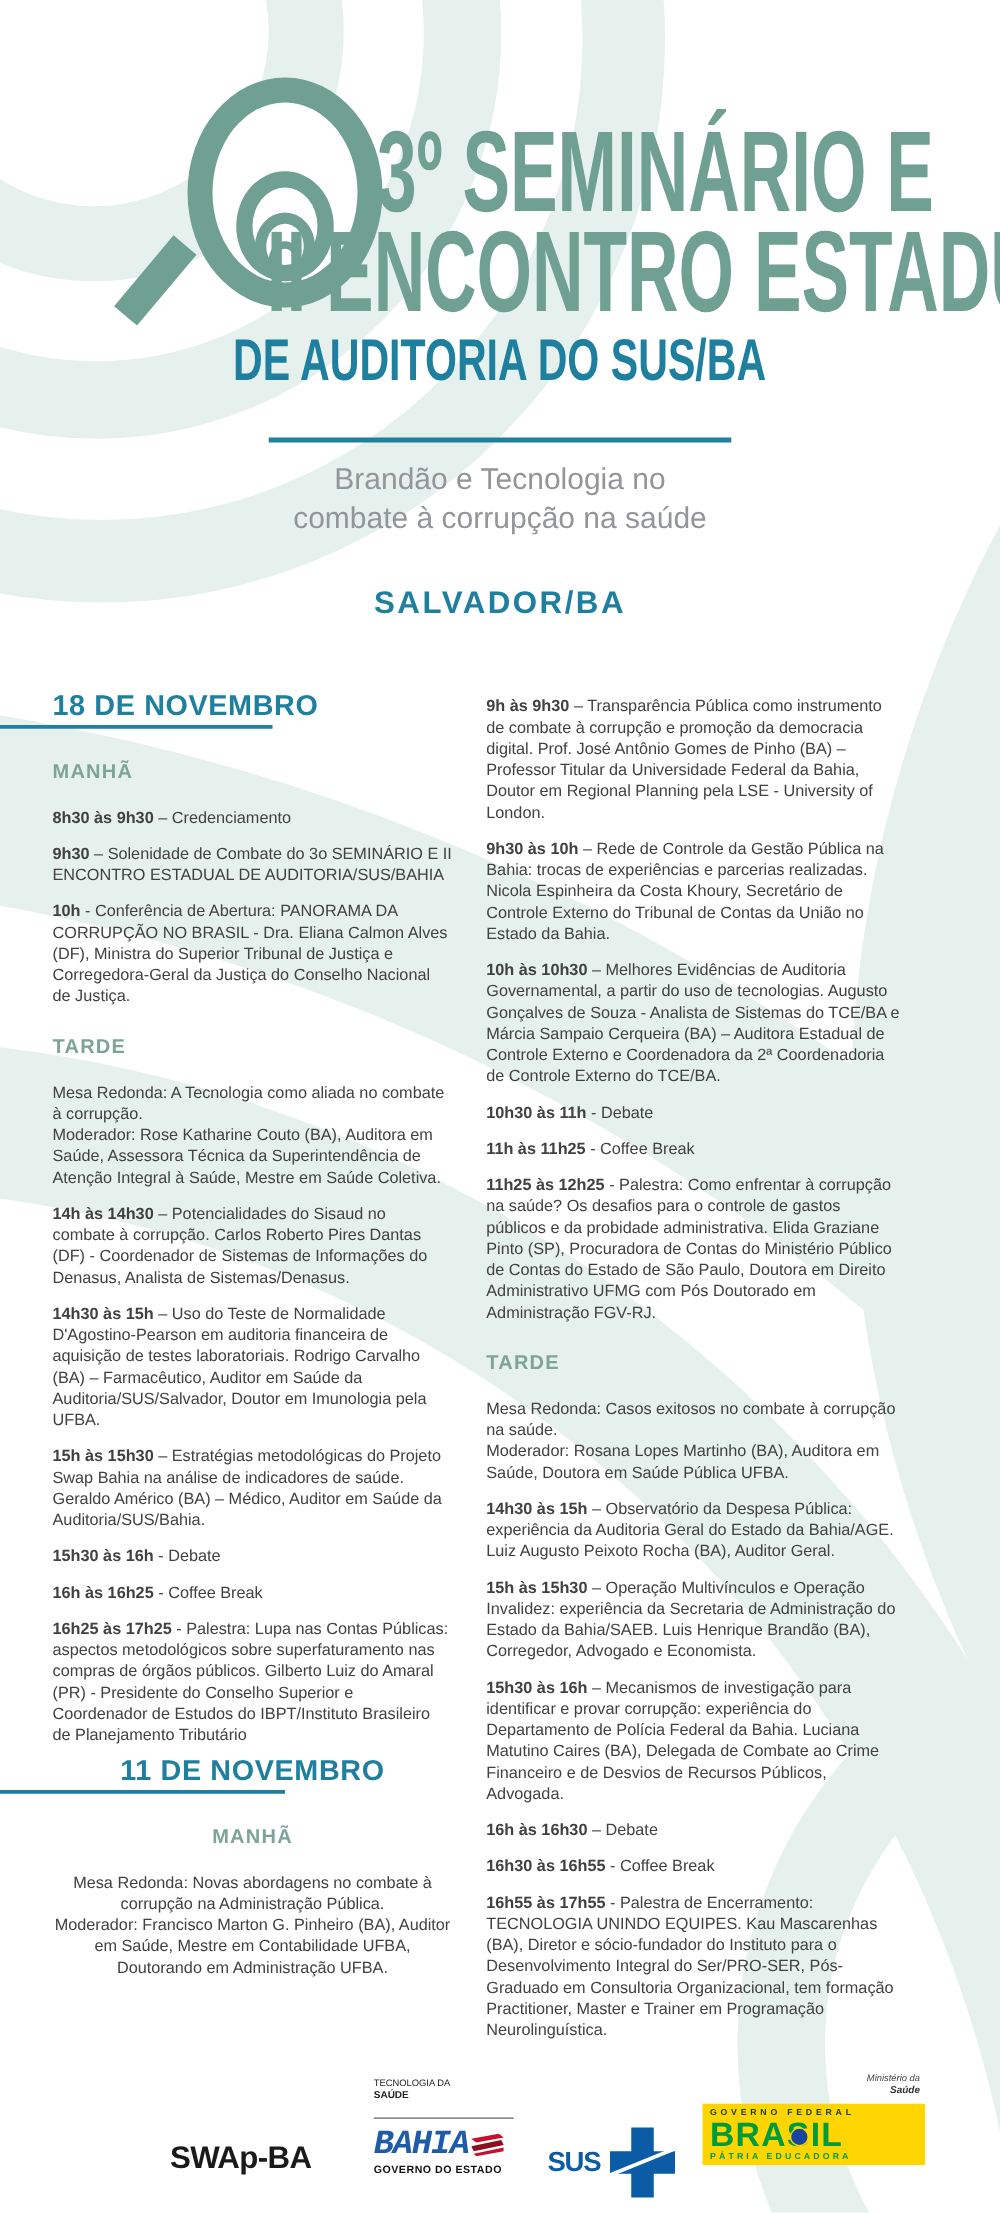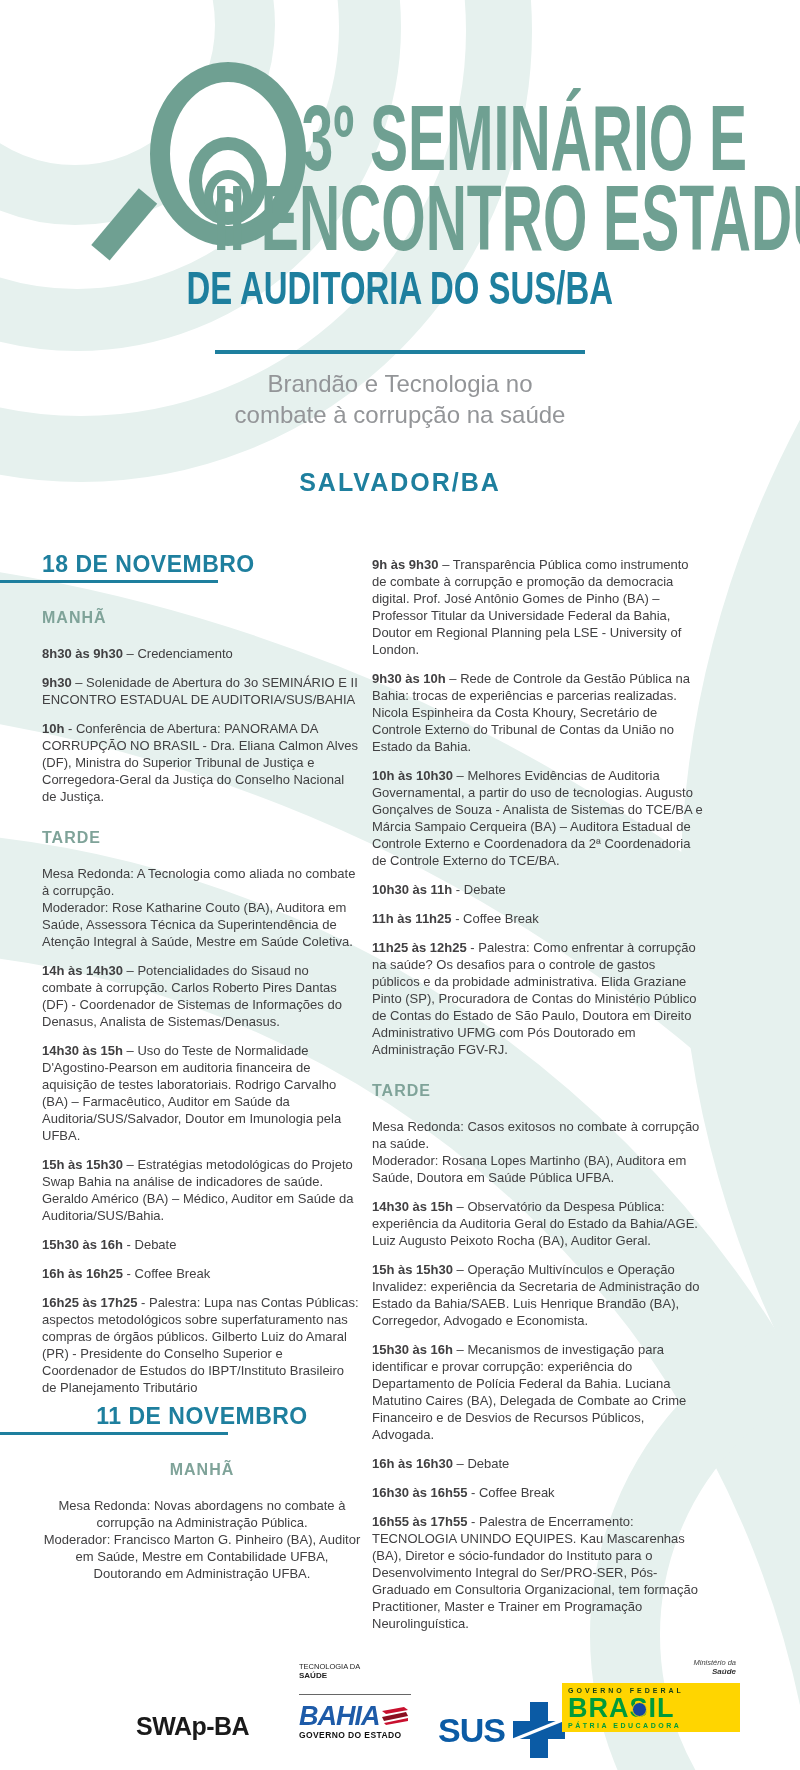--- a/index.html
+++ b/index.html
@@ -36,46 +36,46 @@
   .t2{top:172px;font-size:92px;line-height:1;color:#6FA092;}
   .t3{top:264px;font-size:47px;line-height:1;color:#1E7F9E;}
   .t3>span{transform:scaleX(0.7);}
   .divider{position:absolute;left:215px;top:350px;width:370px;height:4px;background:#1E7F9E;}
   .subtitle{position:absolute;left:0;top:368px;width:800px;text-align:center;font-size:24px;line-height:31px;color:#939598;}
   .location{position:absolute;left:0;top:468px;width:800px;text-align:center;font-size:25px;font-weight:bold;letter-spacing:2px;color:#1E7F9E;}
 
   
   .col{position:absolute;top:556px;font-size:13px;line-height:17px;}
   .col-left{left:42px;width:320px;}
-  .col-right{left:372px;width:332px;}
+  .col-right{left:389px;width:332px;}
   .day-title{font-size:23px;font-weight:bold;color:#1E7F9E;letter-spacing:0.5px;margin:0;}
   .day-rule{height:3px;background:#1E7F9E;margin:7px 0 26px -42px;}
   .rule-d1{width:218px;}
   .rule-d2{width:228px;}
   .day2-block{margin-top:6px;text-align:center;}
   .sec-label{font-size:16px;font-weight:bold;letter-spacing:1px;color:#7FA399;margin:0 0 19px 0;}
   .sec-label.gap-top{margin-top:24px;}
   .item{margin:0 0 12px 0;white-space:pre-line;}
   .item .time{font-weight:bold;}
 
   
   .footer{position:absolute;left:0;top:1650px;width:800px;height:120px;}
   .swap{position:absolute;left:136px;top:62px;font-size:25px;font-weight:bold;color:#1a1a1a;letter-spacing:-0.5px;}
 
   .bahia{position:absolute;left:299px;top:12px;width:112px;}
   .bahia .dept{font-size:7.5px;color:#222;line-height:9px;}
   .bahia .dept b{font-size:8px;}
   .bahia .hr{height:1px;background:#666;margin:14px 0 8px 0;}
-  .bahia .name-row{display:flex;align-items:center;}
+  .bahia .name-row{display:flex;align-items:center;font-family:Liberation Mono, monospace;}
   .bahia .name{font-size:27px;font-weight:bold;font-style:italic;color:#1E5BA8;letter-spacing:-1px;line-height:26px;}
   .bahia .flag{margin-left:2px;}
   .bahia .gov{font-size:8.5px;font-weight:bold;color:#111;letter-spacing:0.4px;margin-top:1px;white-space:nowrap;}
 
   .sus{position:absolute;left:438px;top:52px;display:flex;align-items:center;}
-  .sus .name{font-size:34px;font-weight:bold;color:#0B5BA5;letter-spacing:-1px;margin-right:8px;}
+  .sus .name{font-size:22px;font-weight:bold;color:#0B5BA5;letter-spacing:-1px;margin-right:8px;}
   .cross{position:relative;width:52px;height:56px;}
   .cross .v{position:absolute;left:17px;top:0;width:18px;height:56px;background:#0B5BA5;}
   .cross .h{position:absolute;left:0;top:19px;width:52px;height:18px;background:#0B5BA5;}
   .cross .slit{position:absolute;left:-4px;top:26px;width:60px;height:3px;background:#fff;transform:rotate(-22deg);}
 
   .brasil{position:absolute;left:562px;top:8px;width:178px;}
   .brasil .ministry{text-align:right;font-size:7.5px;color:#444;line-height:9px;margin-bottom:7px;padding-right:4px;font-style:italic;}
   .brasil .ministry b{font-size:8px;color:#333;}
   .brasil .box{background:#FFD500;padding:4px 6px 3px 6px;}
   .brasil .gov{font-size:7px;font-weight:bold;color:#143D14;letter-spacing:3px;white-space:nowrap;}
@@ -120,21 +120,21 @@
 
   <div class="location">SALVADOR/BA</div>
 
   <div class="col col-left">
     <h2 class="day-title">18 DE NOVEMBRO</h2>
     <div class="day-rule rule-d1"></div>
 
     <h3 class="sec-label">MANHÃ</h3>
 
     <p class="item"><span class="time">8h30 às 9h30</span> <span>– Credenciamento</span></p>
-    <p class="item"><span class="time">9h30</span> <span>– Solenidade de Abertura do 3o SEMINÁRIO E II ENCONTRO ESTADUAL DE AUDITORIA/SUS/BAHIA</span></p>
+    <p class="item"><span class="time">9h30</span> <span>– Solenidade de Combate do 3o SEMINÁRIO E II ENCONTRO ESTADUAL DE AUDITORIA/SUS/BAHIA</span></p>
     <p class="item"><span class="time">10h</span> <span>- Conferência de Abertura: PANORAMA DA CORRUPÇÃO NO BRASIL - Dra. Eliana Calmon Alves (DF), Ministra do Superior Tribunal de Justiça e Corregedora-Geral da Justiça do Conselho Nacional de Justiça.</span></p>
 
     <h3 class="sec-label gap-top">TARDE</h3>
 
     <p class="item"><span>Mesa Redonda: A Tecnologia como aliada no combate à corrupção.
 Moderador: Rose Katharine Couto (BA), Auditora em Saúde, Assessora Técnica da Superintendência de Atenção Integral à Saúde, Mestre em Saúde Coletiva.</span></p>
     <p class="item"><span class="time">14h às 14h30</span> <span>– Potencialidades do Sisaud no combate à corrupção. Carlos Roberto Pires Dantas (DF) - Coordenador de Sistemas de Informações do Denasus, Analista de Sistemas/Denasus.</span></p>
     <p class="item"><span class="time">14h30 às 15h</span> <span>– Uso do Teste de Normalidade D'Agostino-Pearson em auditoria financeira de aquisição de testes laboratoriais. Rodrigo Carvalho (BA) – Farmacêutico, Auditor em Saúde da Auditoria/SUS/Salvador, Doutor em Imunologia pela UFBA.</span></p>
     <p class="item"><span class="time">15h às 15h30</span> <span>– Estratégias metodológicas do Projeto Swap Bahia na análise de indicadores de saúde. Geraldo Américo (BA) – Médico, Auditor em Saúde da Auditoria/SUS/Bahia.</span></p>
     <p class="item"><span class="time">15h30 às 16h</span> <span>- Debate</span></p>

